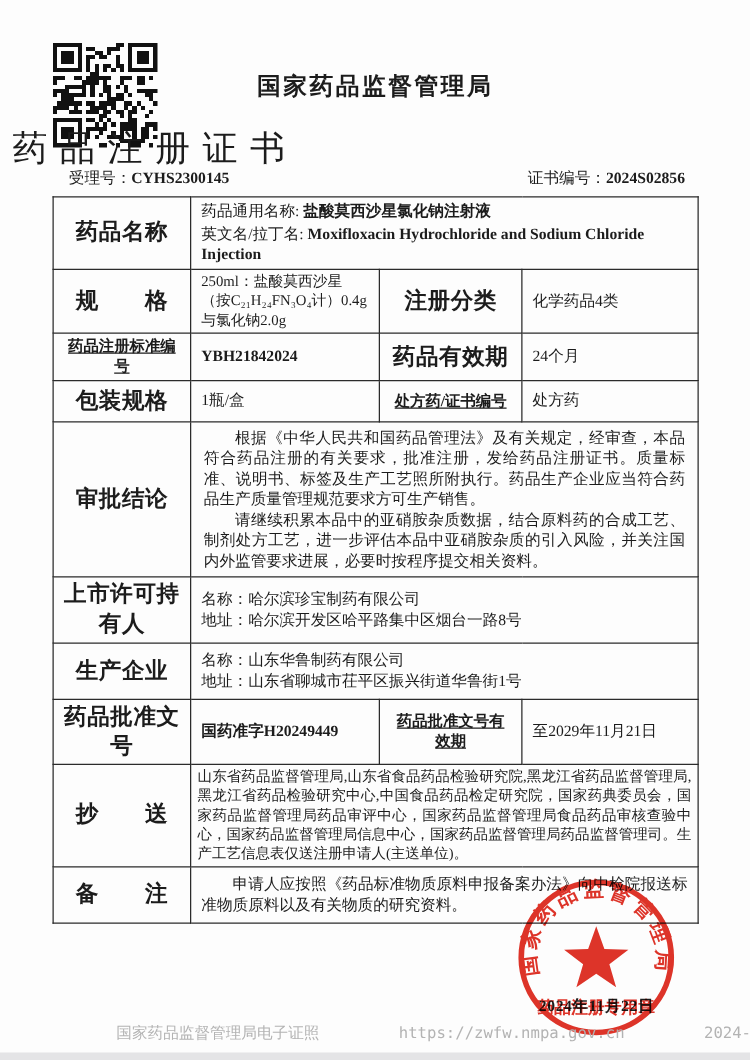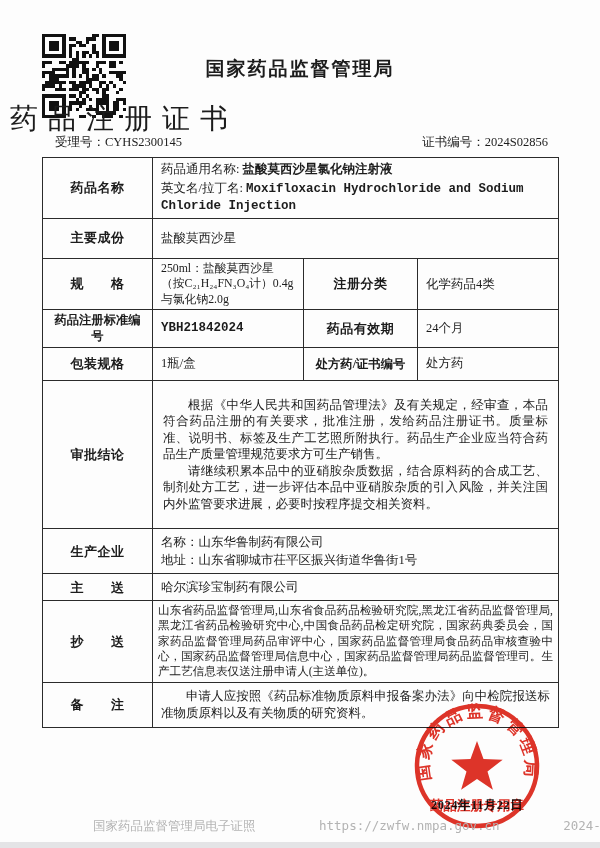--- a/index.html
+++ b/index.html
@@ -22,39 +22,39 @@
   .cert-title {
     position:absolute; top:100px; left:0; width:100%;
     text-align:left; font-size:28px; letter-spacing:10px; text-indent:10px;
     font-weight:normal;
   }
   .meta-row {
     position:absolute; top:134px; left:55px; right:52px;
     display:flex; justify-content:space-between;
     font-size:12.5px;
   }
-  .meta-row b { font-weight:normal; }
+  .meta-row b { font-weight:bold; }
   
   table.cert {
     position:absolute; left:42px; top:157px; width:516px;
     border-collapse:collapse; table-layout:fixed;
     font-size:12.5px;
   }
   table.cert td {
     border:1px solid #2b2b2b;
     vertical-align:middle;
     padding:2px 8px;
     line-height:1.32;
   }
   td.lbl {
     text-align:center; font-weight:bold; padding:2px 1px;
-    font-size:13px; letter-spacing:0.5px;
-  }
-  td.lbl.small { font-size:12.3px; letter-spacing:0; }
-  .vstrong { font-weight:bold;font-family:Liberation Mono, monospace; }
+    font-size:18px; letter-spacing:0.5px;
+  }
+  td.lbl.small { font-size:12.3px; letter-spacing:0;text-decoration:underline; }
+  .vstrong { font-weight:bold; }
   .two-line p { margin:1px 0; }
   .concl p { text-indent:2em; text-align:justify; margin:0; line-height:1.32; }
   .cc-text { font-size:11.6px; text-align:justify; line-height:1.3; }
   .spec-text { font-size:11.8px; line-height:1.25; }
   .remark-text { text-indent:2em; text-align:justify; }
   
   tr.r1{height:46px} tr.r2{height:40px} tr.r3{height:26px} tr.r4{height:36px}
   tr.r5{height:27px} tr.r6{height:33px} tr.r7{height:117px} tr.r8{height:50px}
   tr.r9{height:45px} tr.r10{height:30px} tr.r11{height:23px} tr.r12{height:27px}
   tr.r13{height:60px} tr.r14{height:45px}
@@ -415,24 +415,20 @@
 
   <tbody>
       <tr class="r1">
     <td class="lbl">药品名称</td>
     <td colspan="3" class="two-line">
       <p><span>药品通用名称: </span><span class="vstrong">盐酸莫西沙星氯化钠注射液</span></p>
       <p><span>英文名/拉丁名: </span><span class="vstrong">Moxifloxacin Hydrochloride and Sodium Chloride Injection</span></p>
     </td>
   </tr>
 
-  <tr class="r2">
-    <td class="lbl">主要成份</td>
-    <td colspan="3">盐酸莫西沙星</td>
-  </tr>
 
 
   <tr class="r4">
     <td class="lbl">规　　格</td>
     <td class="spec-text">250ml：盐酸莫西沙星（按C₂₁H₂₄FN₃O₄计）0.4g与氯化钠2.0g</td>
     <td class="lbl">注册分类</td>
     <td>化学药品4类</td>
   </tr>
 
   <tr class="r5">
@@ -444,41 +440,50 @@
 
   <tr class="r6">
     <td class="lbl">包装规格</td>
     <td>1瓶/盒</td>
     <td class="lbl small">处方药/证书编号</td>
     <td>处方药</td>
   </tr>
 
   <tr class="r7">
     <td class="lbl">审批结论</td>
-    <td colspan="3" class="concl" style="padding:16px 10px;">
+    <td colspan="3" class="concl" style="padding:4px 10px;">
       <p>根据《中华人民共和国药品管理法》及有关规定，经审查，本品符合药品注册的有关要求，批准注册，发给药品注册证书。质量标准、说明书、标签及生产工艺照所附执行。药品生产企业应当符合药品生产质量管理规范要求方可生产销售。</p>
       <p>请继续积累本品中的亚硝胺杂质数据，结合原料药的合成工艺、制剂处方工艺，进一步评估本品中亚硝胺杂质的引入风险，并关注国内外监管要求进展，必要时按程序提交相关资料。</p>
     </td>
   </tr>
 
+  <tr class="r8">
+    <td class="lbl">上市许可持有人</td>
+    <td colspan="3" class="two-line">
+      <p>名称：哈尔滨珍宝制药有限公司</p>
+      <p>地址：哈尔滨开发区哈平路集中区烟台一路8号</p>
+    </td>
+  </tr>
 
   <tr class="r9">
     <td class="lbl">生产企业</td>
     <td colspan="3" class="two-line">
       <p>名称：山东华鲁制药有限公司</p>
       <p>地址：山东省聊城市茌平区振兴街道华鲁街1号</p>
     </td>
   </tr>
 
-
-
-  <tr class="r12">
-    <td class="lbl">主　　送</td>
-    <td colspan="3">哈尔滨珍宝制药有限公司</td>
-  </tr>
+  <tr class="r10">
+    <td class="lbl">药品批准文号</td>
+    <td class="vstrong">国药准字H20249449</td>
+    <td class="lbl small">药品批准文号有效期</td>
+    <td>至2029年11月21日</td>
+  </tr>
+
+
 
   <tr class="r13">
     <td class="lbl">抄　　送</td>
     <td colspan="3" class="cc-text" style="padding:2px 5px;">山东省药品监督管理局,山东省食品药品检验研究院,黑龙江省药品监督管理局,黑龙江省药品检验研究中心,中国食品药品检定研究院，国家药典委员会，国家药品监督管理局药品审评中心，国家药品监督管理局食品药品审核查验中心，国家药品监督管理局信息中心，国家药品监督管理局药品监督管理司。生产工艺信息表仅送注册申请人(主送单位)。</td>
   </tr>
 
   <tr class="r14">
     <td class="lbl">备　　注</td>
     <td colspan="3" class="remark-text">申请人应按照《药品标准物质原料申报备案办法》向中检院报送标准物质原料以及有关物质的研究资料。</td>
   </tr>

